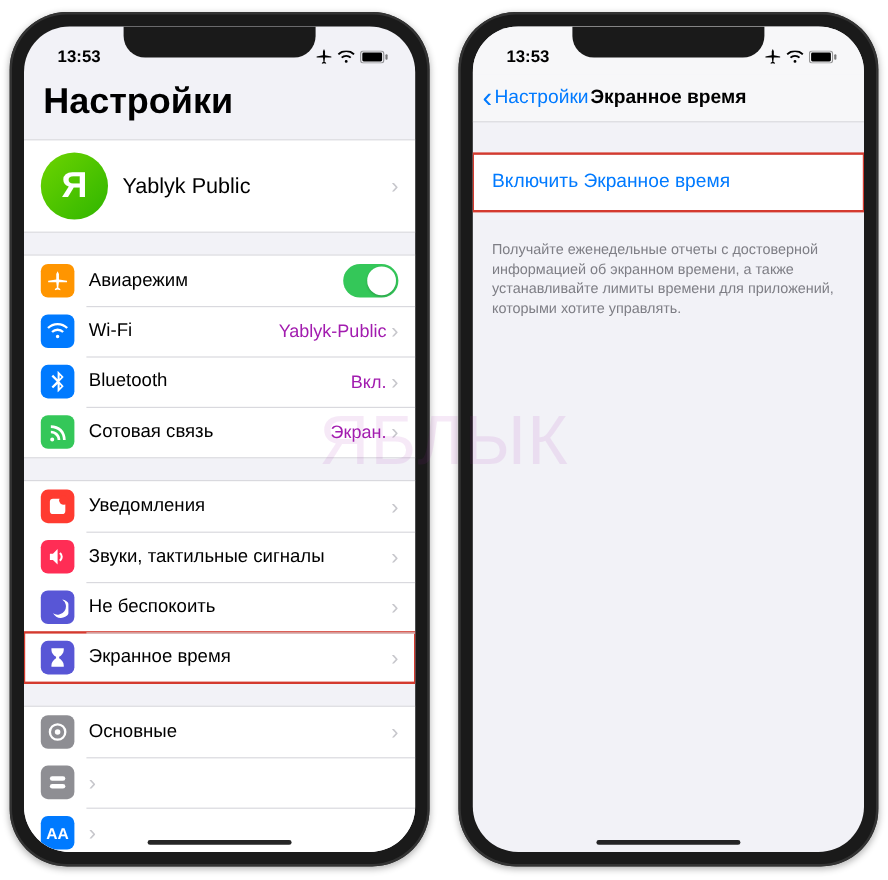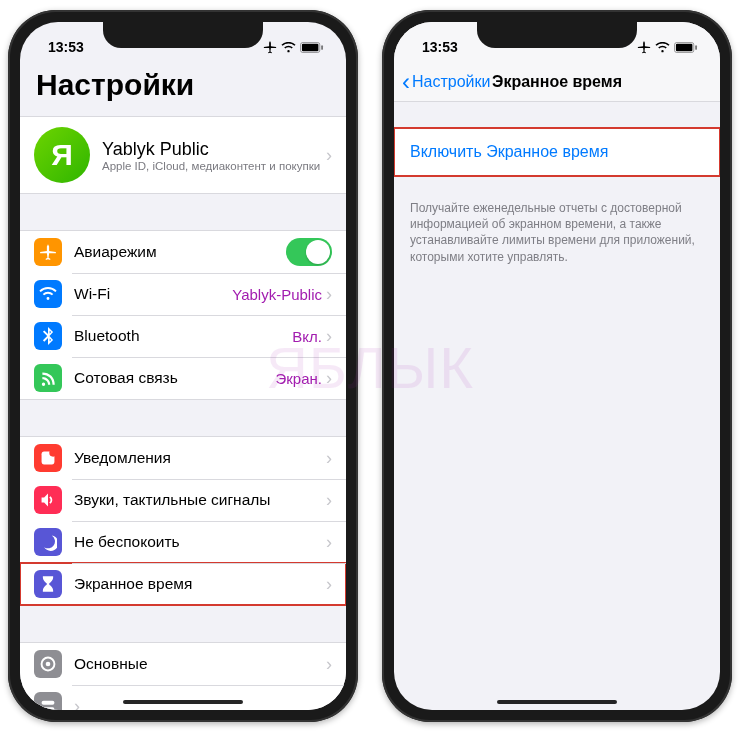--- a/index.html
+++ b/index.html
@@ -59,21 +59,21 @@
   .status-icons { display: flex; align-items: center; gap: 4px; }
   .status-icons svg { display: block; }
 
   
   .large-title {
     font-size: 30px;
     font-weight: 700;
     padding: 6px 16px 10px;
   }
   .group {
-    margin-top: 36px;
+    margin-top: 18px;
     background: #fff;
     border-top: .5px solid #d9d9de;
     border-bottom: .5px solid #d9d9de;
   }
   .group.first { margin-top: 4px; }
   .row {
     display: flex;
     align-items: center;
     min-height: 42px;
     padding: 0 14px;
@@ -185,21 +185,20 @@
         </span>
       </div>
 
       <div class="large-title">Настройки</div>
 
       <div class="group first">
         <div class="profile row">
           <div class="avatar">Я</div>
           <div class="profile-text" style="flex:1">
             <div class="name">Yablyk Public</div>
-            <div class="sub">Apple ID, iCloud, медиаконтент и покупки</div>
           </div>
           <span class="chev">›</span>
         </div>
       </div>
 
       <div class="group">
         <div class="row">
           <div class="icon" style="background:#ff9500">
             <svg viewBox="0 0 16 16">
                 <path fill="#fff" d="M15 8l-6-1V3l-1-2-1 2v4L1 8v1l6-0 .5 4L6 14v1l2-.5 2 .5v-1l-1.5-1L9 9l6 0z"></path>

